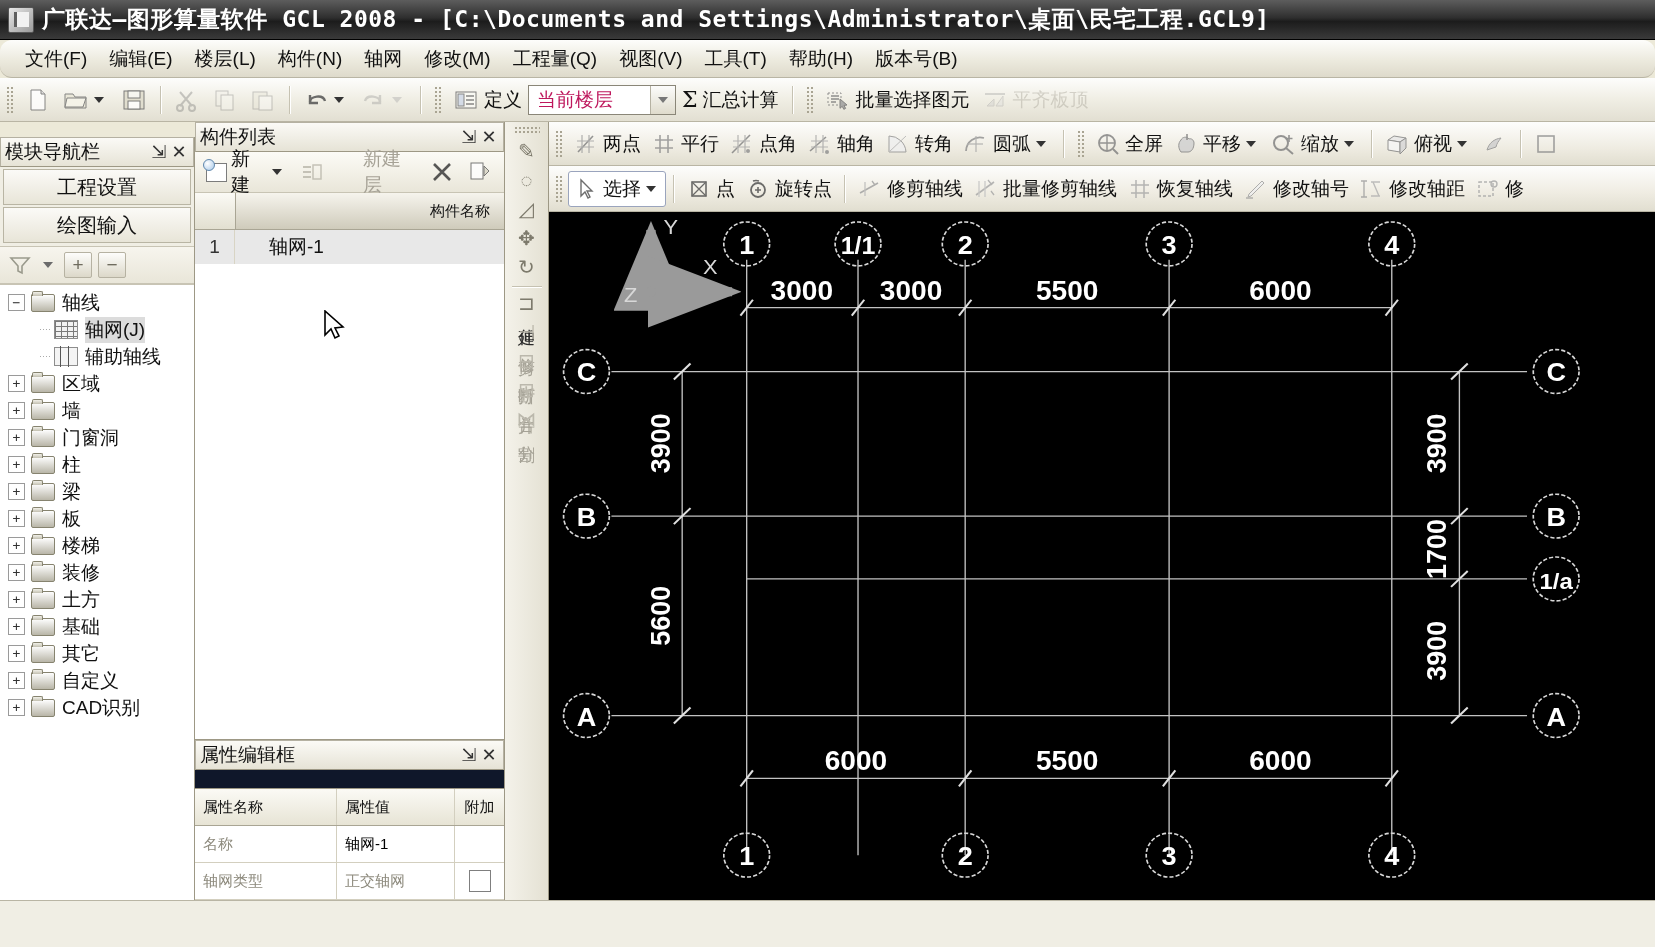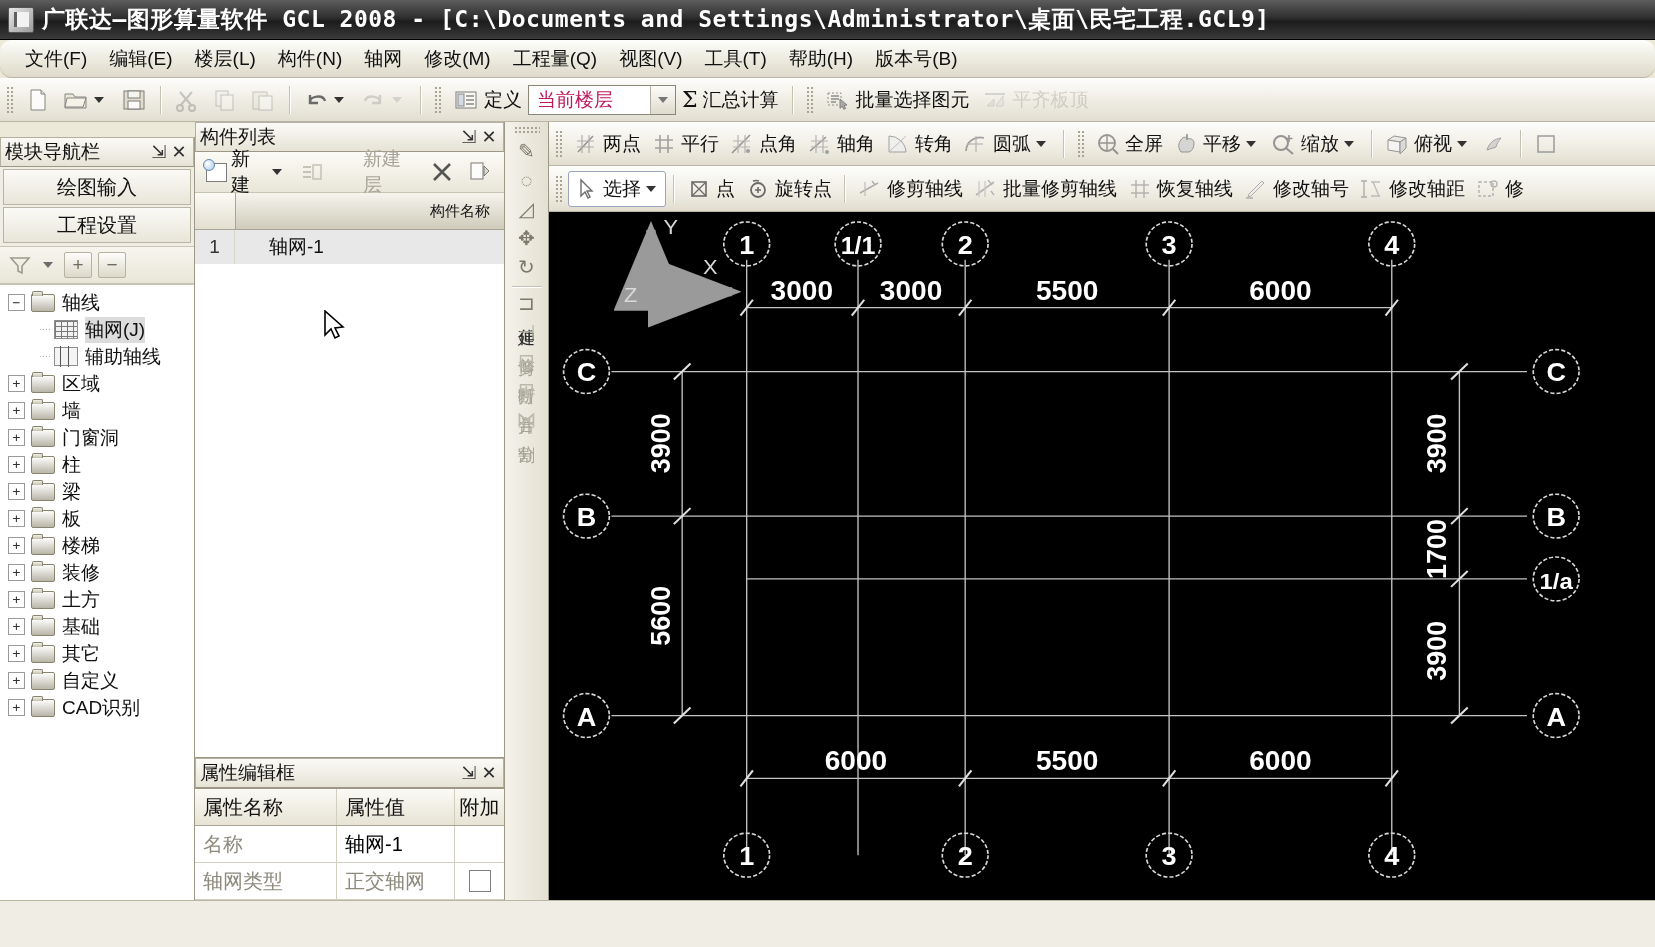--- a/index.html
+++ b/index.html
@@ -133,21 +133,21 @@
   .lh-num{width:40px;border-right:1px solid #a9a594;background:linear-gradient(180deg,#fbfaf5,#e2dfd0);}
   .lh-name{flex:1;display:flex;align-items:center;justify-content:flex-end;padding-right:14px;}
   .list-body{flex:1;background:#fff;border-bottom:1px solid #9d9885;position:relative;overflow:hidden;}
   .list-row{display:flex;height:34px;align-items:center;font-size:19px;color:#111;background:#e8e8e8;}
   .lr-num{width:40px;text-align:center;color:#333;border-right:1px solid #d8d4c4;line-height:34px;height:34px;box-sizing:border-box;}
   .lr-name{flex:1;padding-left:34px;}
   .cursor{position:absolute;left:128px;top:80px;width:22px;height:34px;pointer-events:none;}
 
   
   .propcap{height:30px;}
-  .prop-table{background:#fff;font-size:20px;border-top:1px solid #9d9885;}
+  .prop-table{background:#fff;font-size:15px;border-top:1px solid #9d9885;margin-top:18px;}
   .prow{display:flex;height:36px;align-items:center;border-bottom:1px solid #d3cfbf;}
   .prow.head{background:linear-gradient(180deg,#fbfaf5,#e7e4d5);font-weight:normal;color:#111;border-bottom:1px solid #a9a594;}
   .pc1{width:142px;padding-left:8px;box-sizing:border-box;border-right:1px solid #d3cfbf;height:100%;display:flex;align-items:center;}
   .pc2{width:118px;padding-left:8px;box-sizing:border-box;border-right:1px solid #d3cfbf;height:100%;display:flex;align-items:center;}
   .pc3{flex:1;display:flex;align-items:center;justify-content:center;height:100%;}
   .gray{color:#8d8a7d;}
   .chk{width:20px;height:20px;border:1px solid #7f7f7f;background:#fff;}
 
   
   .vstrip{width:44px;flex:0 0 auto;background:linear-gradient(90deg,#f4f2ea,#e4e1d3);
@@ -312,22 +312,22 @@
   </div>
 
   <div class="body">
 
     <div class="navpanel">
       <div class="panel-cap">
         <span class="cap-title">模块导航栏</span>
         <span class="pin">⇲</span>
         <span class="xbtn">✕</span>
       </div>
+      <div class="navbtn">工程设置</div>
       <div class="navbtn">绘图输入</div>
-      <div class="navbtn">工程设置</div>
 
       <div class="navtools">
         <svg width="24" height="22" viewBox="0 0 24 22">
           <path d="M3 4h18l-7 8v7l-4-2v-5z" fill="none" stroke="#9a9a8c" stroke-width="1.6"></path>
         </svg>
         <i class="caret" style="border-top-color:#6b6b6b"></i>
         <span class="sqbtn">+</span>
         <span class="sqbtn">−</span>
       </div>
 

